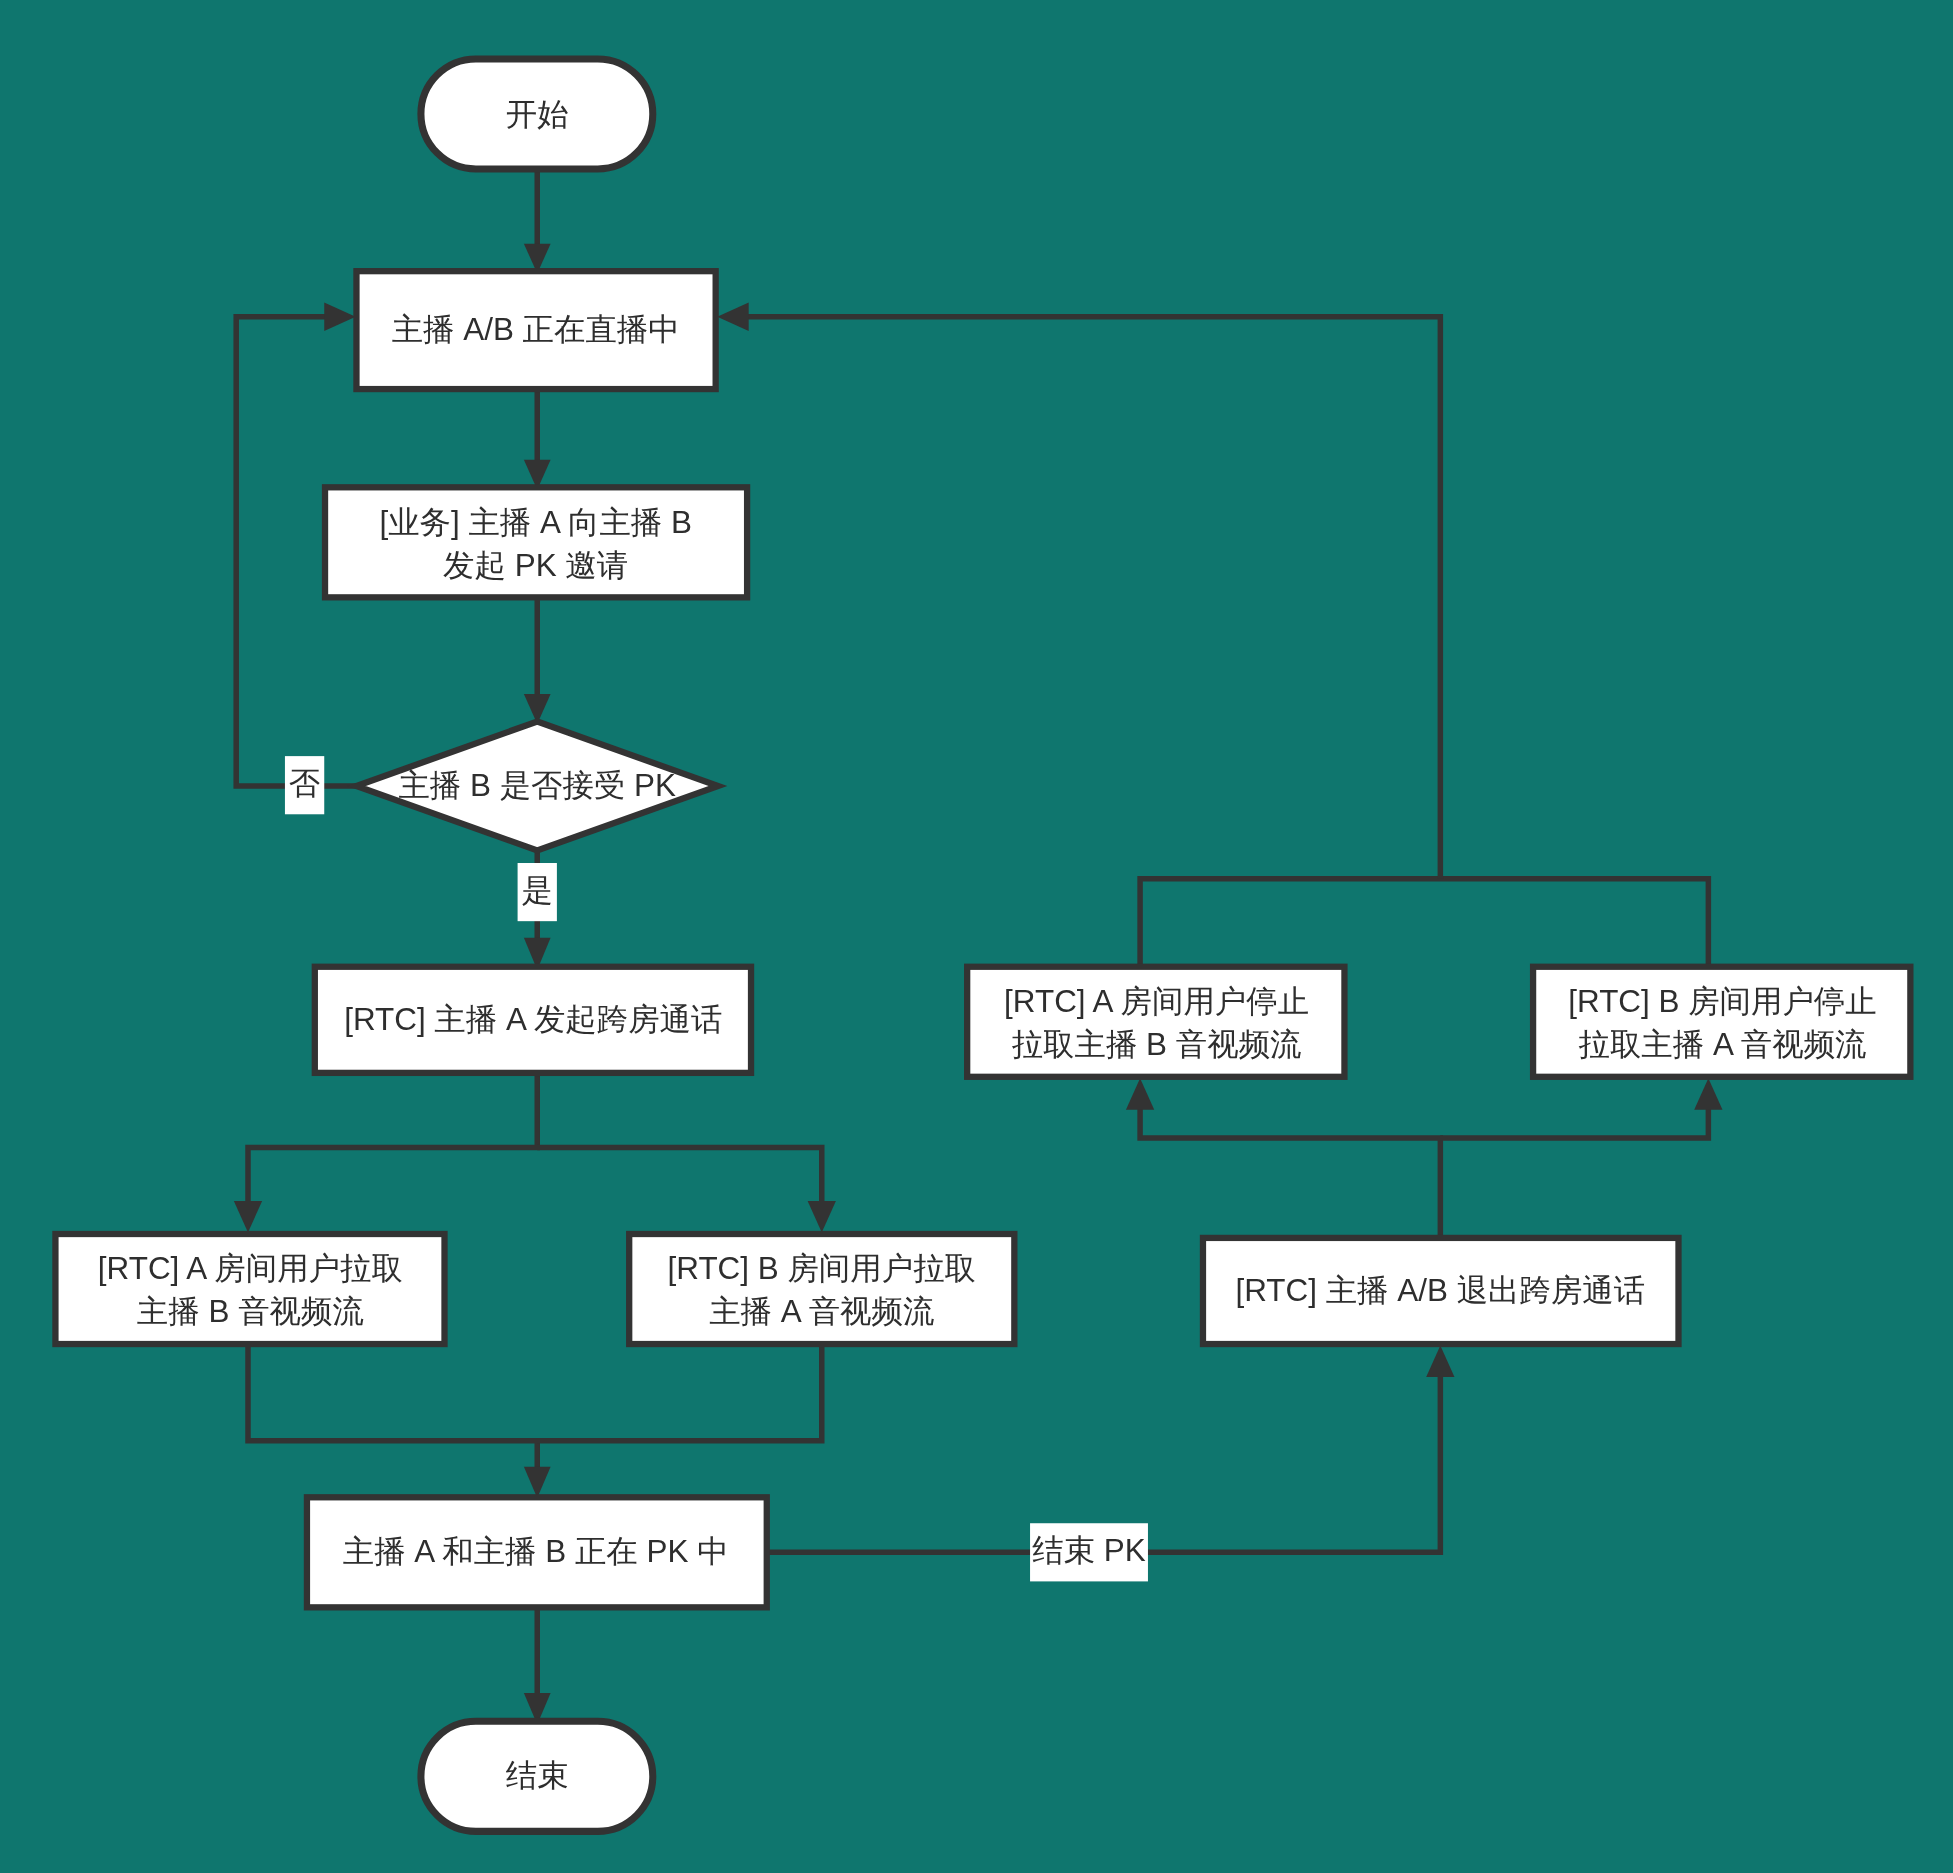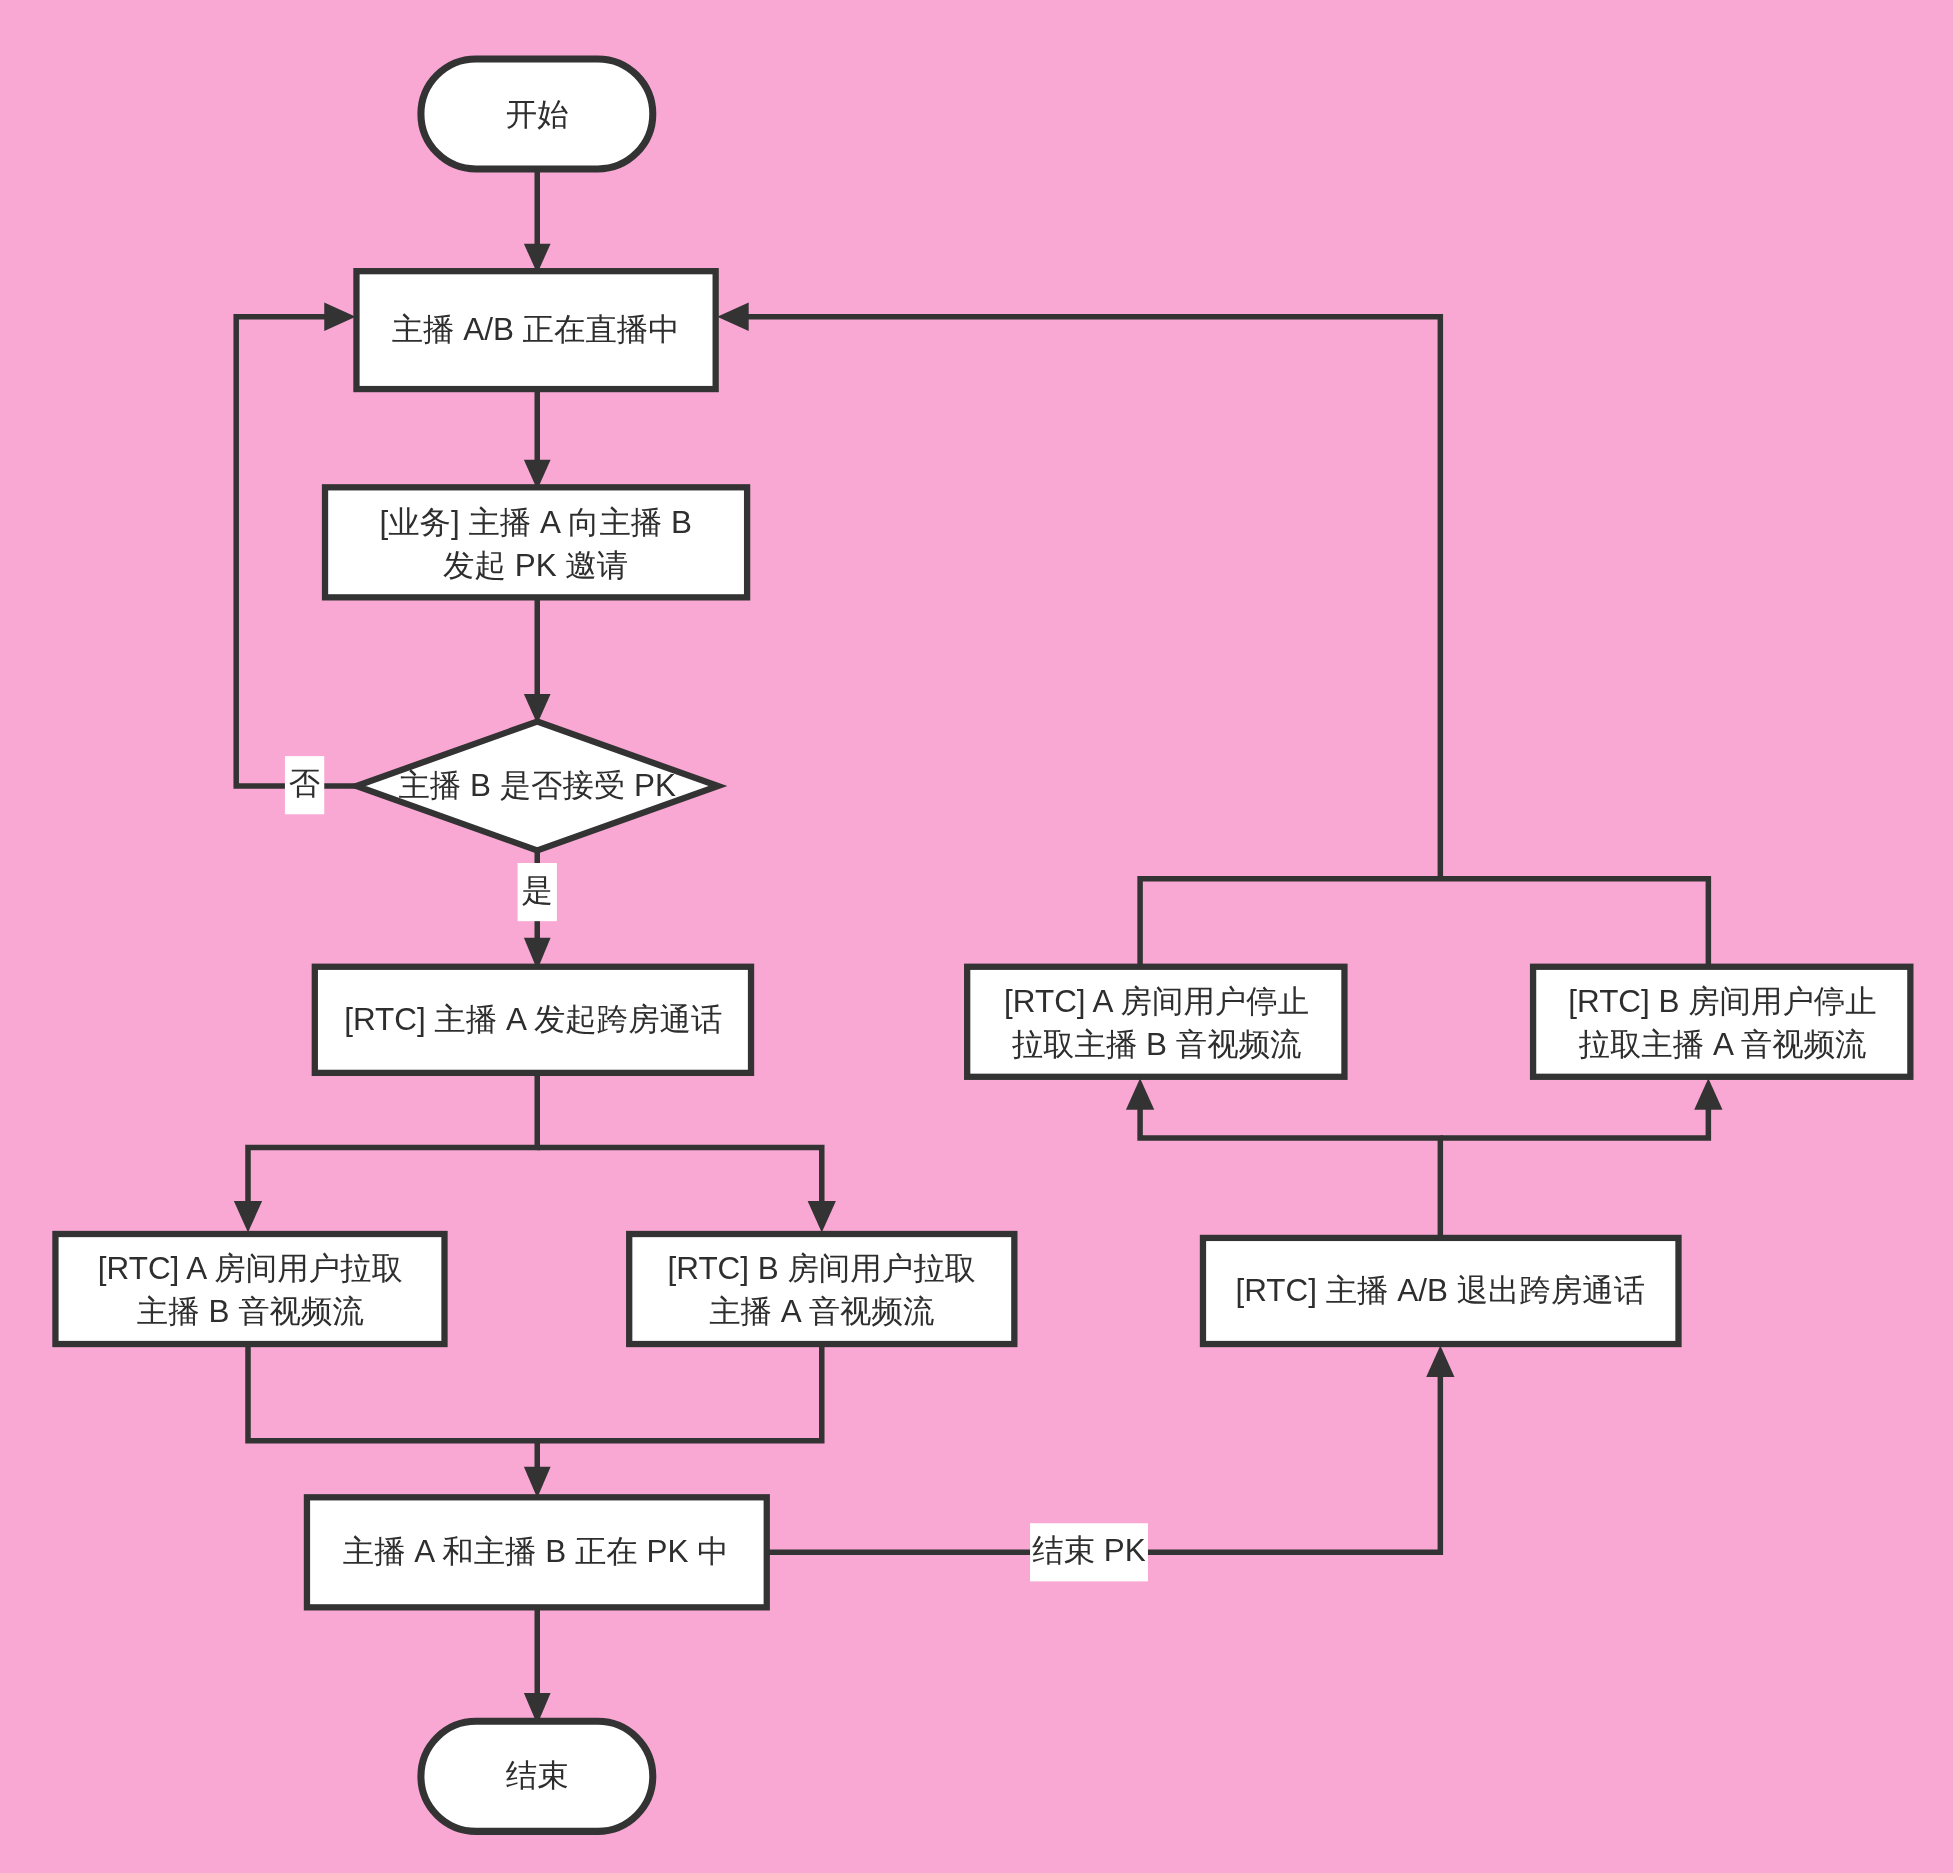--- a/index.html
+++ b/index.html
@@ -10,21 +10,21 @@
   body {
     width: 1954px;
     height: 1873px;
     overflow: hidden;
     font-family: "Liberation Sans", "DejaVu Sans", sans-serif;
   }
   #flowchart-root {
     position: relative;
     width: 1954px;
     height: 1873px;
-    background: #f9a8d4;
+    background: #0f766e;
   }
   svg#flow-svg {
     position: absolute;
     left: 0;
     top: 0;
     width: 1954px;
     height: 1873px;
     display: block;
   }
   .node-shape {

